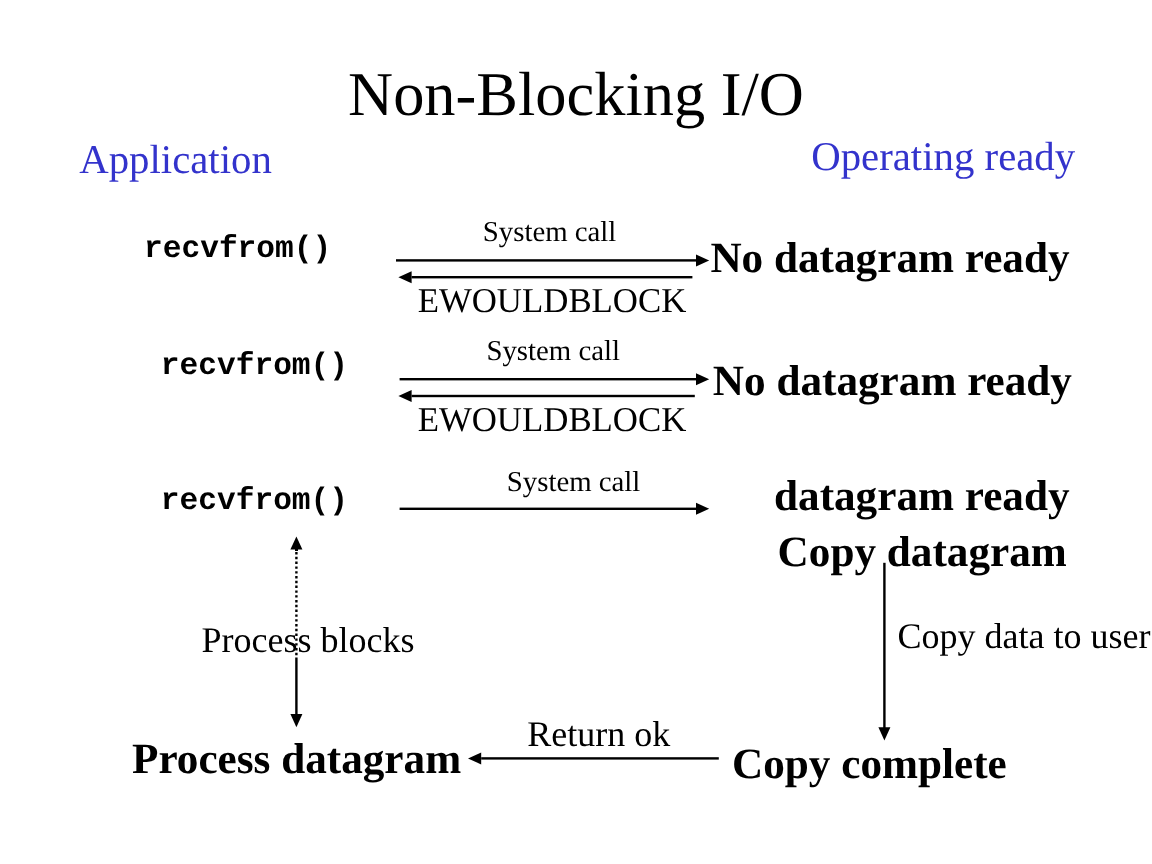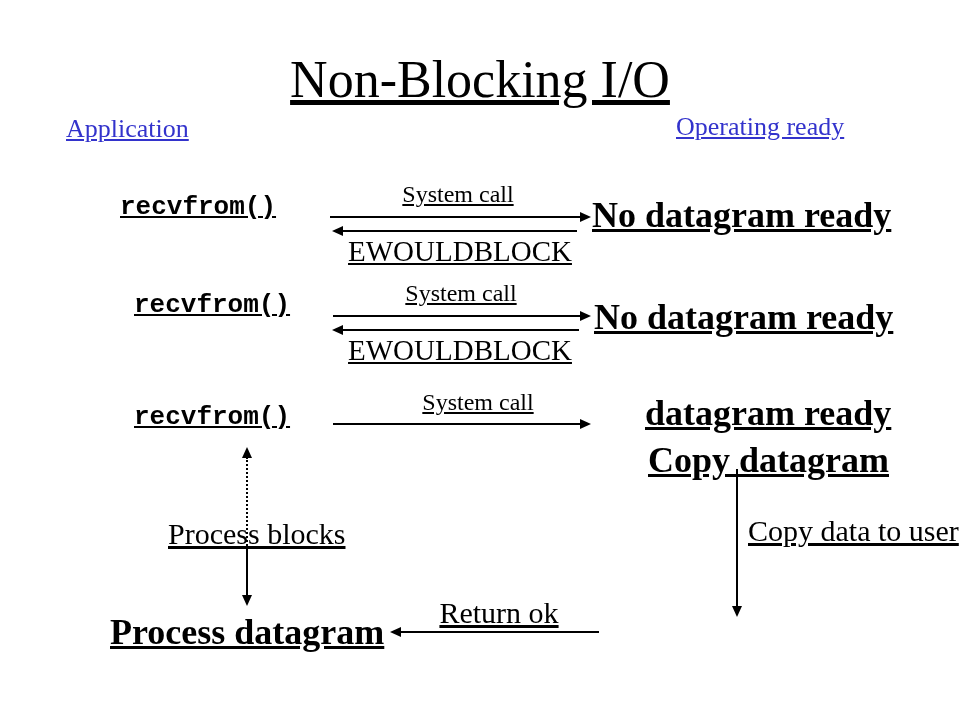--- a/index.html
+++ b/index.html
@@ -1,26 +1,26 @@
 <!DOCTYPE html>
 <html style="--blue: #3333CC; --bg: #FFFFFF;"><head>
 <meta charset="utf-8">
 <style>
   html,body { margin:0; padding:0; background:#fff; }
   #stage {
     position:relative; width:960px; height:720px;
     background:var(--bg,#fff); overflow:hidden;
     font-family:"Liberation Serif", serif;
   }
-  .t { position:absolute; color:#000; white-space:nowrap; line-height:1.15;text-decoration:underline; }
+  .t { position:absolute; color:#000; white-space:nowrap; line-height:1.15; }
   .center { text-align:center; }
   .blue { color:var(--blue,#3333CC); }
   .mono { font-family:"Liberation Mono","DejaVu Sans Mono",monospace; font-weight:bold; }
   .title { left:0; width:960px; top:50px; font-size:52px; text-align:center; }
-  .hdr { font-size:26px; }
+  .hdr { font-size:34px; }
   .call { font-size:26px; }
   .lbl { font-size:30px; }
   .syscall { font-size:24px; }
   .ewb { font-size:29px; }
   .result { font-size:36px; font-weight:bold; }
   .hline { position:absolute; height:2px; background:#000; }
   .vline { position:absolute; width:2px; background:#000; }
   .vdot { position:absolute; width:0; border-left:2px dotted #000; }
   .ah { position:absolute; width:0; height:0; }
   .ah-right { border-top:5px solid transparent; border-bottom:5px solid transparent; border-left:11px solid #000; }
@@ -70,14 +70,15 @@
   <div class="t lbl" style="left:168px; top:517px;">Process blocks</div>
 
   <div class="vline" style="left:736px; top:469px; height:138px;"></div>
   <div class="ah ah-down" style="left:732px; top:606px;"></div>
   <div class="t lbl" style="left:748px; top:514px;">Copy data to user</div>
 
   <div class="t result" style="left:110px; top:612px;">Process datagram</div>
   <div class="t lbl center" style="left:399px; width:200px; top:596px;">Return ok</div>
   <div class="hline" style="left:401px; top:631px; width:198px;"></div>
   <div class="ah ah-left" style="left:390px; top:627px;"></div>
+  <div class="t result" style="left:610px; top:616px;">Copy complete</div>
 
 </div>
 
 </body></html>

